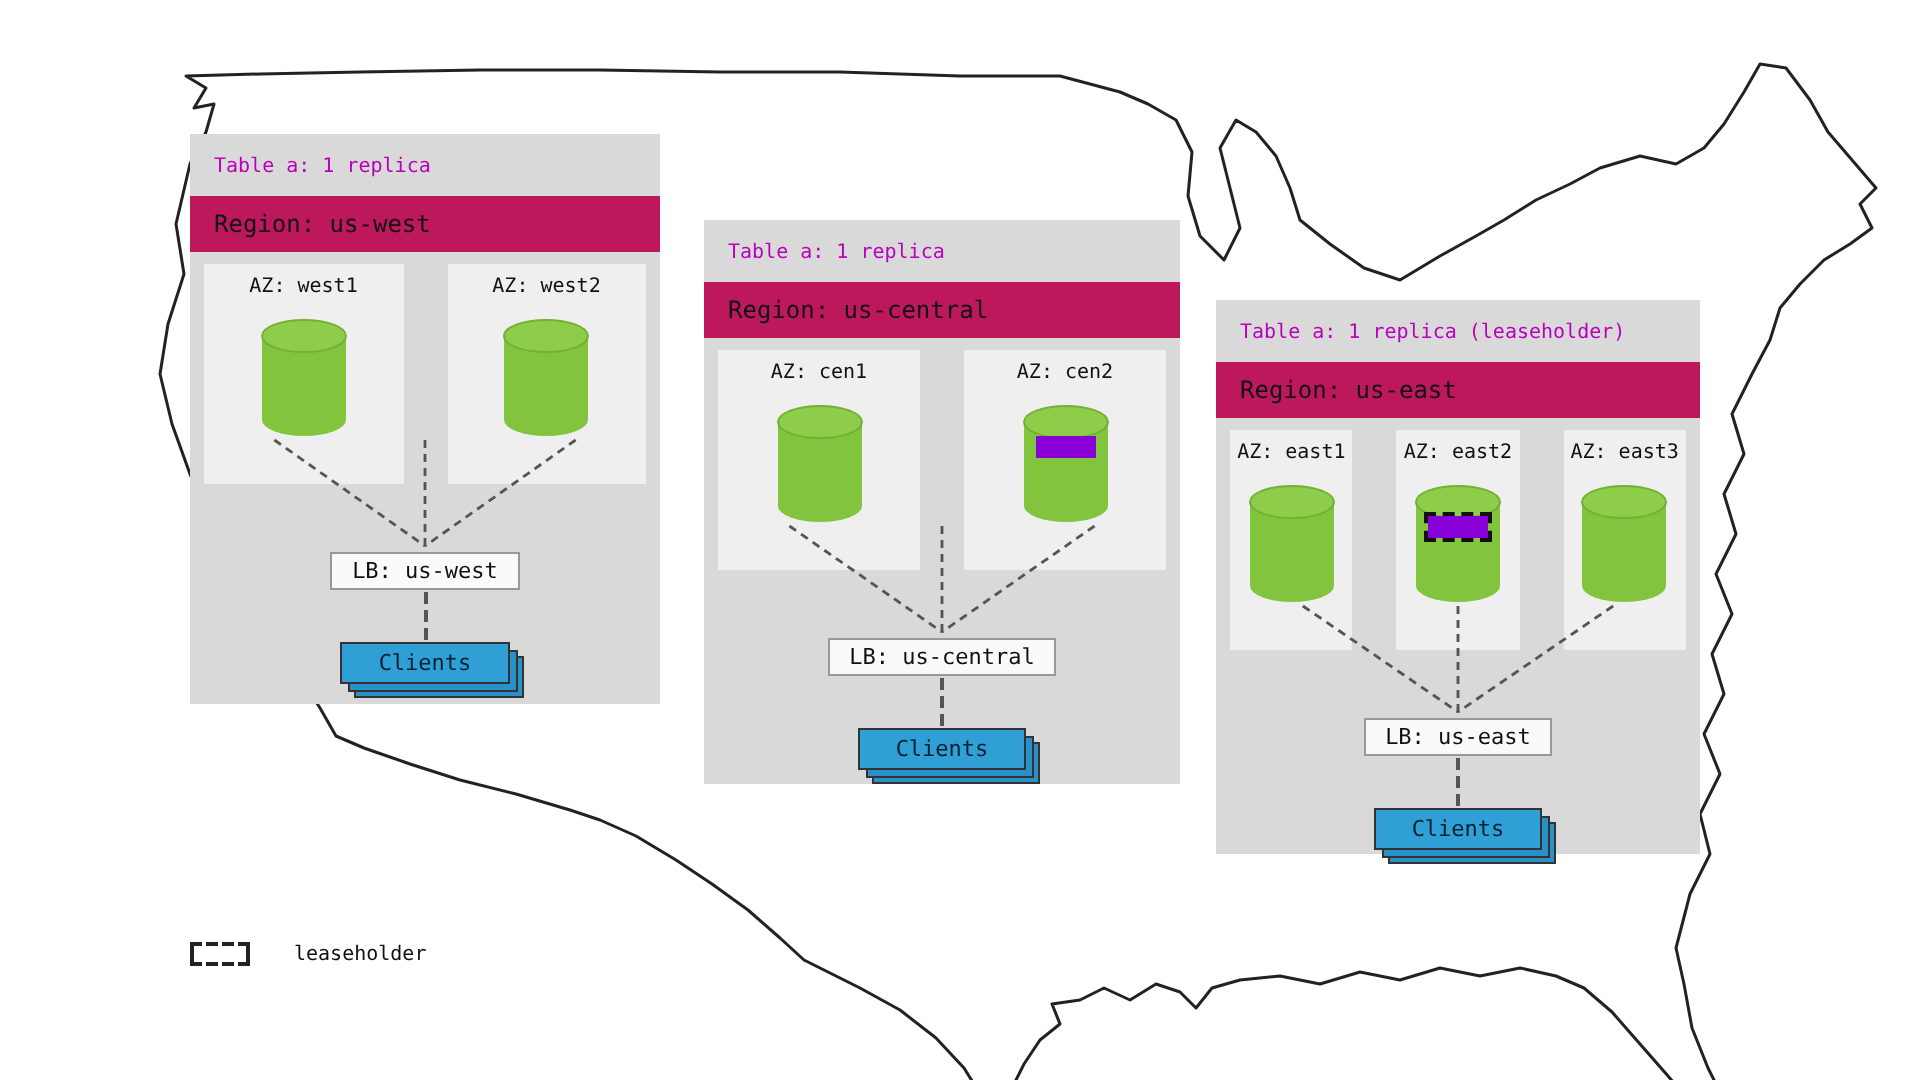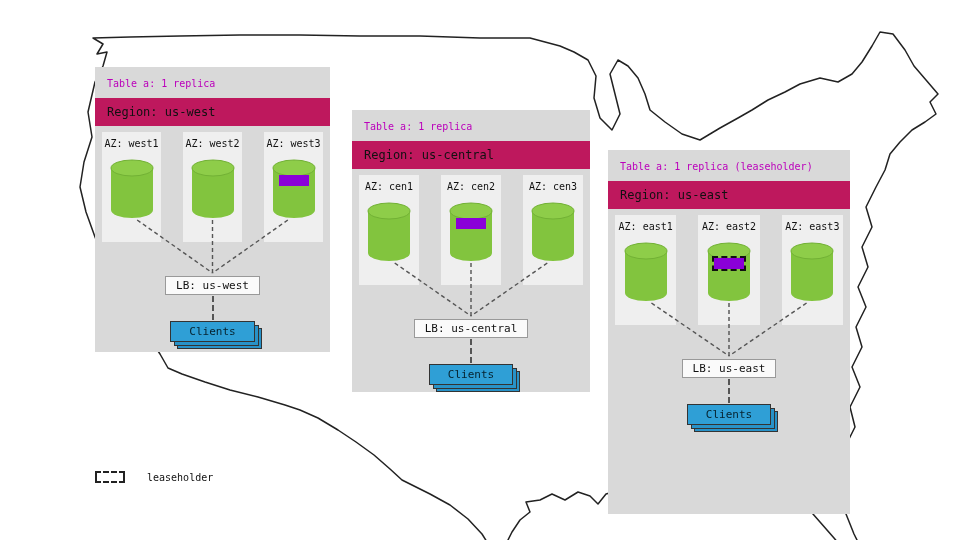--- a/index.html
+++ b/index.html
@@ -11,21 +11,21 @@
   .stage { position:absolute; left:0; top:0; width:960px; height:540px;margin-top:22px; }
 
   .map-svg { position:absolute; left:0; top:0; z-index:0; }
 
   .panel {
     position:absolute; z-index:1; background:#d9d9d9;
     display:flex; flex-direction:column;
   }
   .panel-west    { left:95px;  top:45px;  width:235px; height:285px; }
   .panel-central { left:352px; top:88px;  width:238px; height:282px; }
-  .panel-east    { left:608px; top:128px; width:242px; height:364px; }
+  .panel-east    { left:608px; top:128px; width:242px; height:277px; }
 
   .table-label { padding:11px 10px 9px 12px; font-size:10px; color:#bb00bb; white-space:nowrap; }
   .region-label { background:#be185d; padding:7px 12px; font-size:12px; color:#111; white-space:nowrap; }
 
   .az-row { display:flex; gap:22px; padding:6px 7px 0 7px; }
   .az {
     flex:1; background:#efefef; height:110px;
     display:flex; flex-direction:column; align-items:center;
   }
   .az-label { font-size:10px; color:#111; padding-top:6px; white-space:nowrap; }
@@ -92,31 +92,20 @@
 
         </div>
       </div>
       <div class="az">
         <div class="az-label">AZ: west2</div>
         <div class="cyl">
           <svg class="cyl-svg" width="46" height="62" viewBox="0 0 46 62" aria-hidden="true">
             <path d="M2 10 L2 52 A21 8 0 0 0 44 52 L44 10" fill="#82c43e"></path>
             <ellipse cx="23" cy="10" rx="21" ry="8" fill="#8ecd49" stroke="#72b135" stroke-width="1"></ellipse>
           </svg>
-
-        </div>
-      </div>
-      <div class="az">
-        <div class="az-label">AZ: west3</div>
-        <div class="cyl">
-          <svg class="cyl-svg" width="46" height="62" viewBox="0 0 46 62" aria-hidden="true">
-            <path d="M2 10 L2 52 A21 8 0 0 0 44 52 L44 10" fill="#82c43e"></path>
-            <ellipse cx="23" cy="10" rx="21" ry="8" fill="#8ecd49" stroke="#72b135" stroke-width="1"></ellipse>
-          </svg>
-          <div class="replica-bar"></div>
 
         </div>
       </div>
     </div>
     <svg class="connector" viewBox="0 0 234 58" preserveAspectRatio="none" aria-hidden="true">
       <line x1="42" y1="2" x2="117" y2="55"></line>
       <line x1="117" y1="2" x2="117" y2="55"></line>
       <line x1="192" y1="2" x2="117" y2="55"></line>
     </svg>
     <div class="lb-box">LB: us-west</div>
@@ -142,30 +131,20 @@
         <div class="az-label">AZ: cen2</div>
         <div class="cyl">
           <svg class="cyl-svg" width="46" height="62" viewBox="0 0 46 62" aria-hidden="true">
             <path d="M2 10 L2 52 A21 8 0 0 0 44 52 L44 10" fill="#82c43e"></path>
             <ellipse cx="23" cy="10" rx="21" ry="8" fill="#8ecd49" stroke="#72b135" stroke-width="1"></ellipse>
           </svg>
           <div class="replica-bar"></div>
 
         </div>
       </div>
-      <div class="az">
-        <div class="az-label">AZ: cen3</div>
-        <div class="cyl">
-          <svg class="cyl-svg" width="46" height="62" viewBox="0 0 46 62" aria-hidden="true">
-            <path d="M2 10 L2 52 A21 8 0 0 0 44 52 L44 10" fill="#82c43e"></path>
-            <ellipse cx="23" cy="10" rx="21" ry="8" fill="#8ecd49" stroke="#72b135" stroke-width="1"></ellipse>
-          </svg>
-
-        </div>
-      </div>
     </div>
     <svg class="connector" viewBox="0 0 234 58" preserveAspectRatio="none" aria-hidden="true">
       <line x1="42" y1="2" x2="117" y2="55"></line>
       <line x1="117" y1="2" x2="117" y2="55"></line>
       <line x1="192" y1="2" x2="117" y2="55"></line>
     </svg>
     <div class="lb-box">LB: us-central</div>
     <div class="vline"></div>
     <div class="clients">Clients</div>
   </div>

